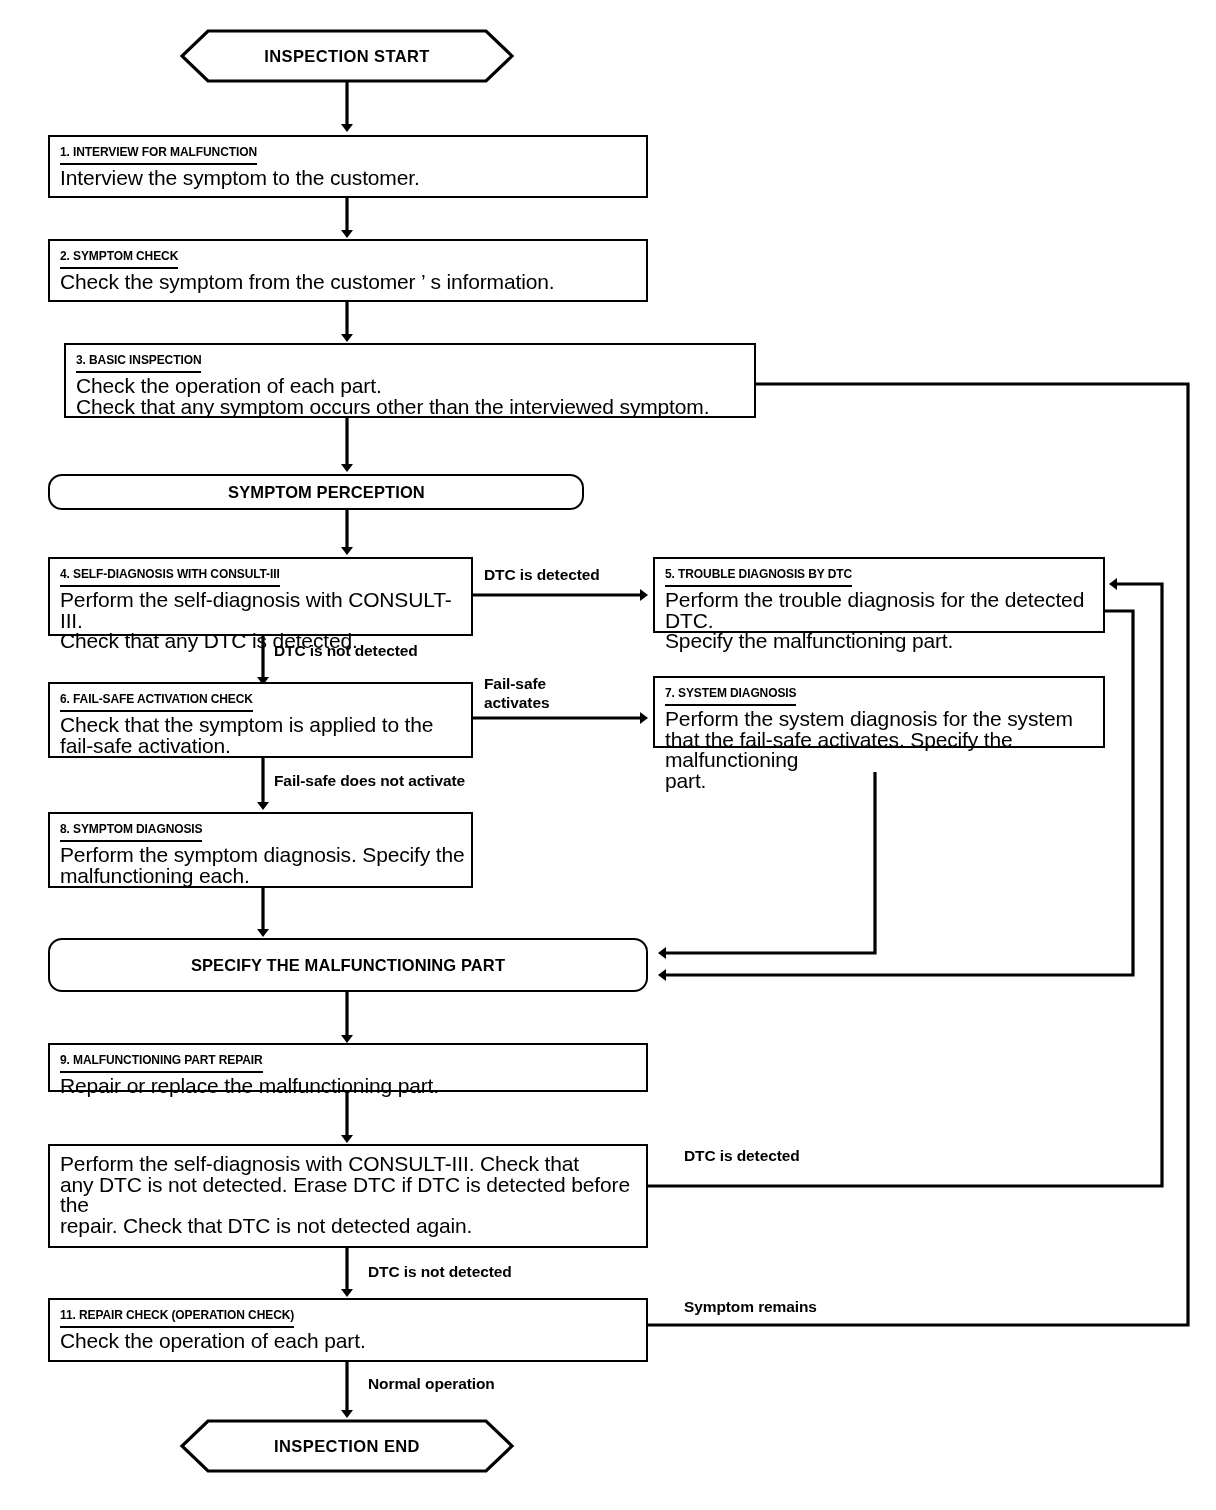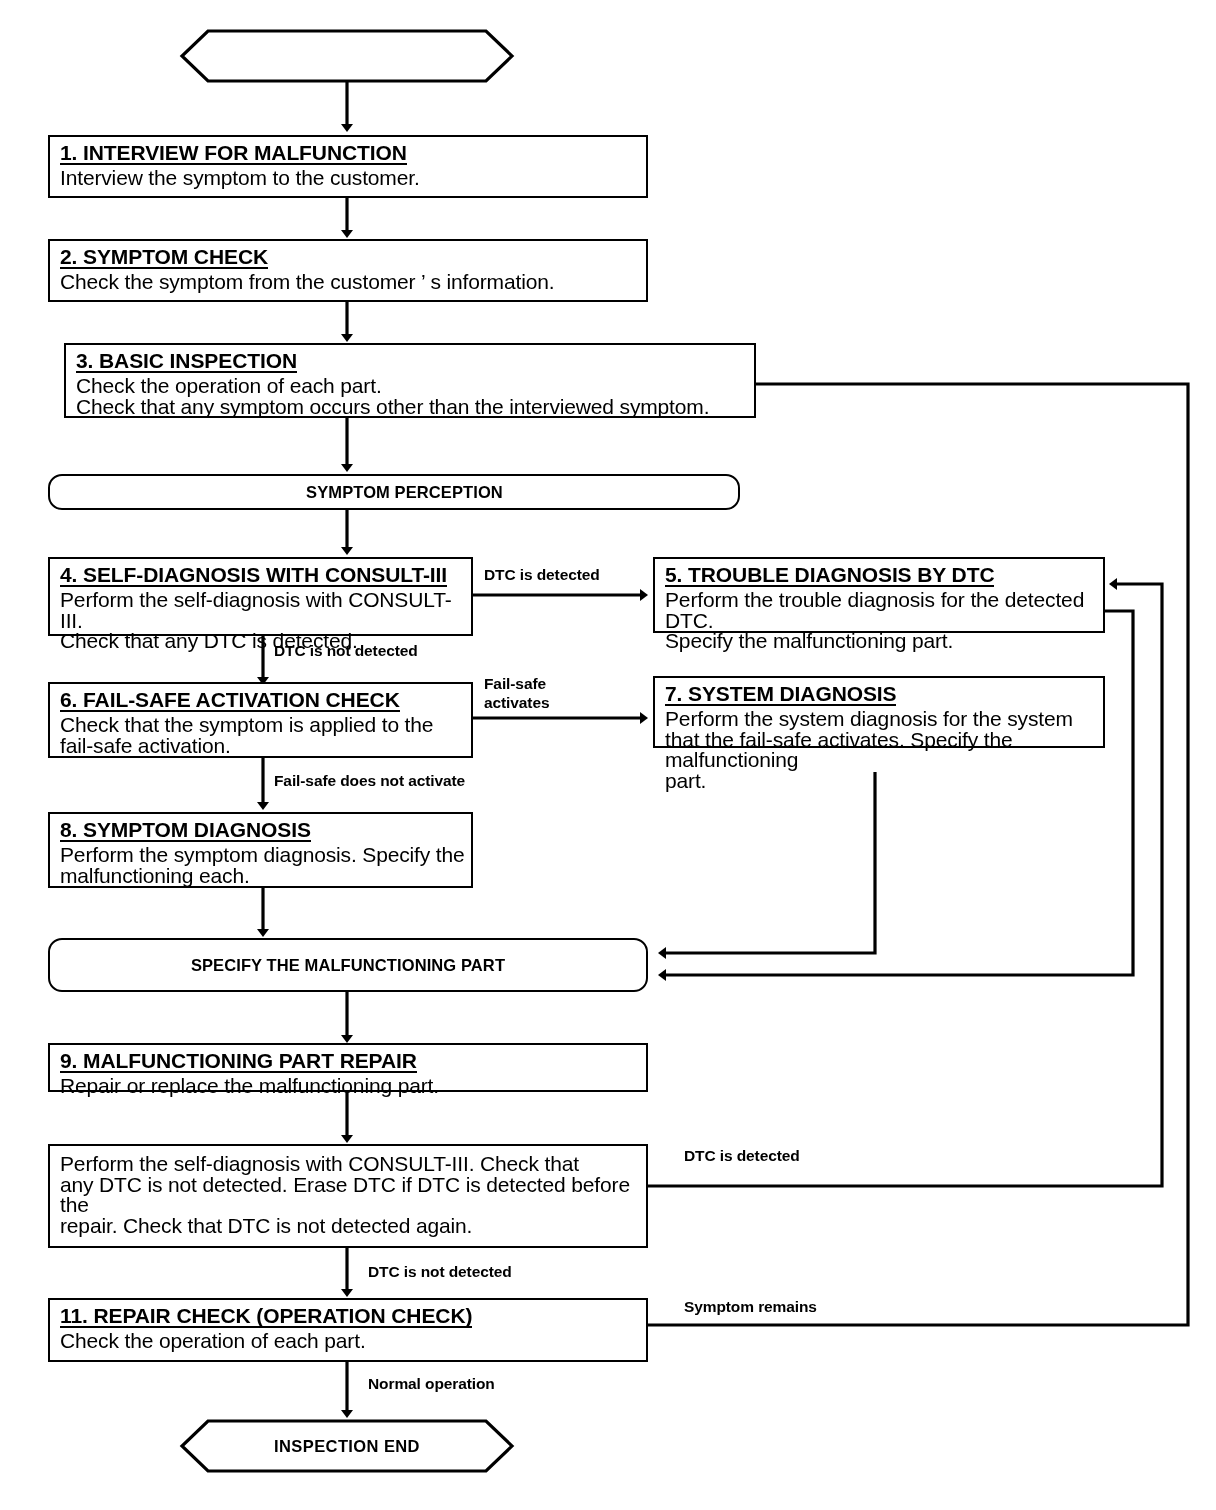--- a/index.html
+++ b/index.html
@@ -1,21 +1,21 @@
 <!DOCTYPE html>
 <html><head>
 <meta charset="utf-8">
 <style>
   html,body{margin:0;padding:0;background:#ffffff;}
   body{font-family:"Liberation Sans", sans-serif;}
   #stage{position:relative;width:1216px;height:1510px;background:#ffffff;overflow:hidden;}
   #stage svg{position:absolute;left:0;top:0;width:1216px;height:1510px;}
   .nodeText{position:absolute;box-sizing:border-box;}
   .proc{border:2px solid #000;background:#fff;padding:5px 0 5px 10px;}
-  .proc .ttl{font-weight:bold;font-size:21px;line-height:21px;display:inline-block;
+  .proc .ttl{font-weight:bold;font-size:12px;line-height:21px;display:inline-block;
              border-bottom:2px solid #000;padding-bottom:0px;letter-spacing:-0.1px;white-space:nowrap;}
   .proc .bdy{font-size:21px;line-height:20.5px;margin-top:3px;letter-spacing:-0.15px;}
   .term{border:2px solid #000;background:#fff;border-radius:14px;display:flex;align-items:center;
         justify-content:center;font-weight:bold;font-size:16.5px;letter-spacing:0.1px;}
   .hexlabel{position:absolute;display:flex;align-items:center;justify-content:center;
             font-weight:bold;font-size:16.5px;letter-spacing:0.4px;}
   .edgelabel{position:absolute;font-weight:bold;font-size:15.5px;line-height:19px;
              letter-spacing:-0.1px;white-space:nowrap;background:transparent;}
 </style>
 </head>
@@ -71,23 +71,24 @@
 
       <path d="M648,1325 L1188,1325 L1188,384 L656,384" marker-end="url(#ah-left)"></path>
 
       <path d="M347,1362 L347,1414" marker-end="url(#ah-down)"></path>
     </g>
 
     <polygon points="208,31 486,31 512,56 486,81 208,81 182,56" fill="#fff" stroke="#000" stroke-width="3.2"></polygon>
     <polygon points="208,1421 486,1421 512,1446 486,1471 208,1471 182,1446" fill="#fff" stroke="#000" stroke-width="3.2"></polygon>
   </svg>
 
+  <div class="hexlabel" style="left:182px;top:31px;width:330px;height:50px;">INSPECTION START</div>
   <div class="hexlabel" style="left:182px;top:1421px;width:330px;height:50px;">INSPECTION END</div>
 
-  <div class="nodeText term" style="left:48px;top:474px;width:692px;height:36px;padding-left:21px;">SYMPTOM PERCEPTION</div>
+  <div class="nodeText term" style="left:48px;top:474px;width:536px;height:36px;padding-left:21px;">SYMPTOM PERCEPTION</div>
   <div class="nodeText term" style="left:48px;top:938px;width:600px;height:54px;">SPECIFY THE MALFUNCTIONING PART</div>
 
   <div class="nodeText proc" style="left:48px;top:135px;width:600px;height:63px;">
     <div class="ttl">1. INTERVIEW FOR MALFUNCTION</div>
     <div class="bdy">Interview the symptom to the customer.</div>
   </div>
 
   <div class="nodeText proc" style="left:48px;top:239px;width:600px;height:63px;">
     <div class="ttl">2. SYMPTOM CHECK</div>
     <div class="bdy">Check the symptom from the customer ’ s information.</div>

